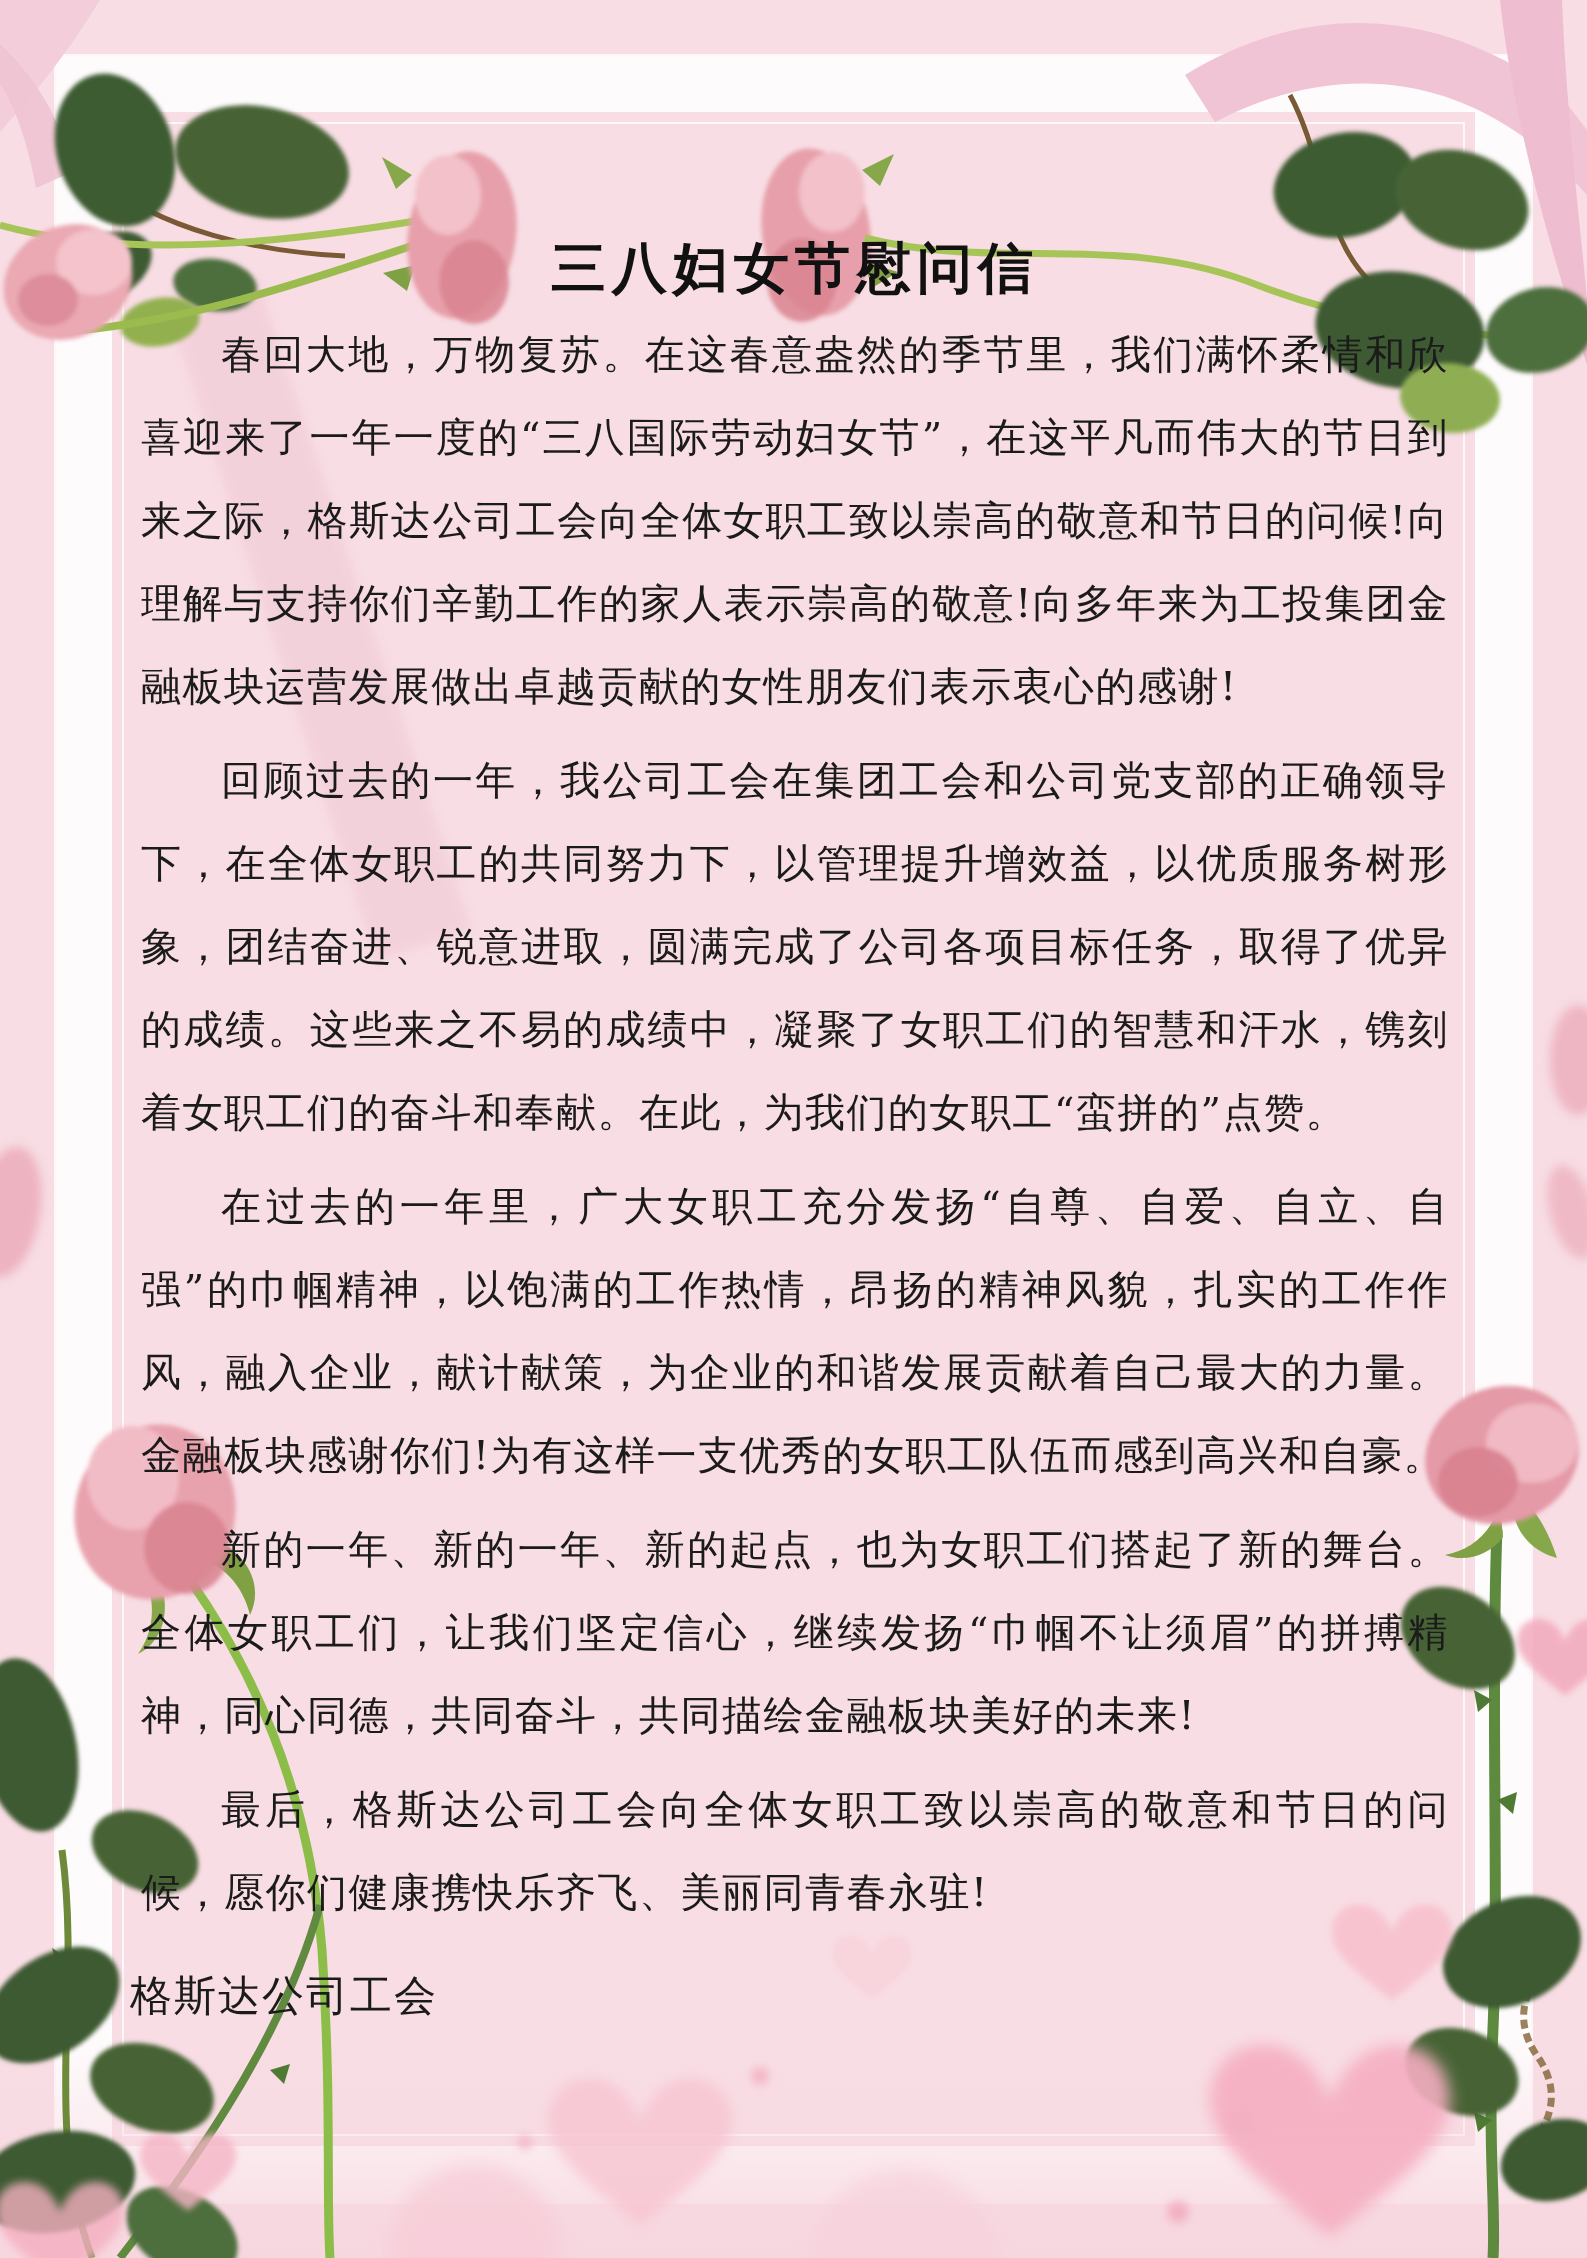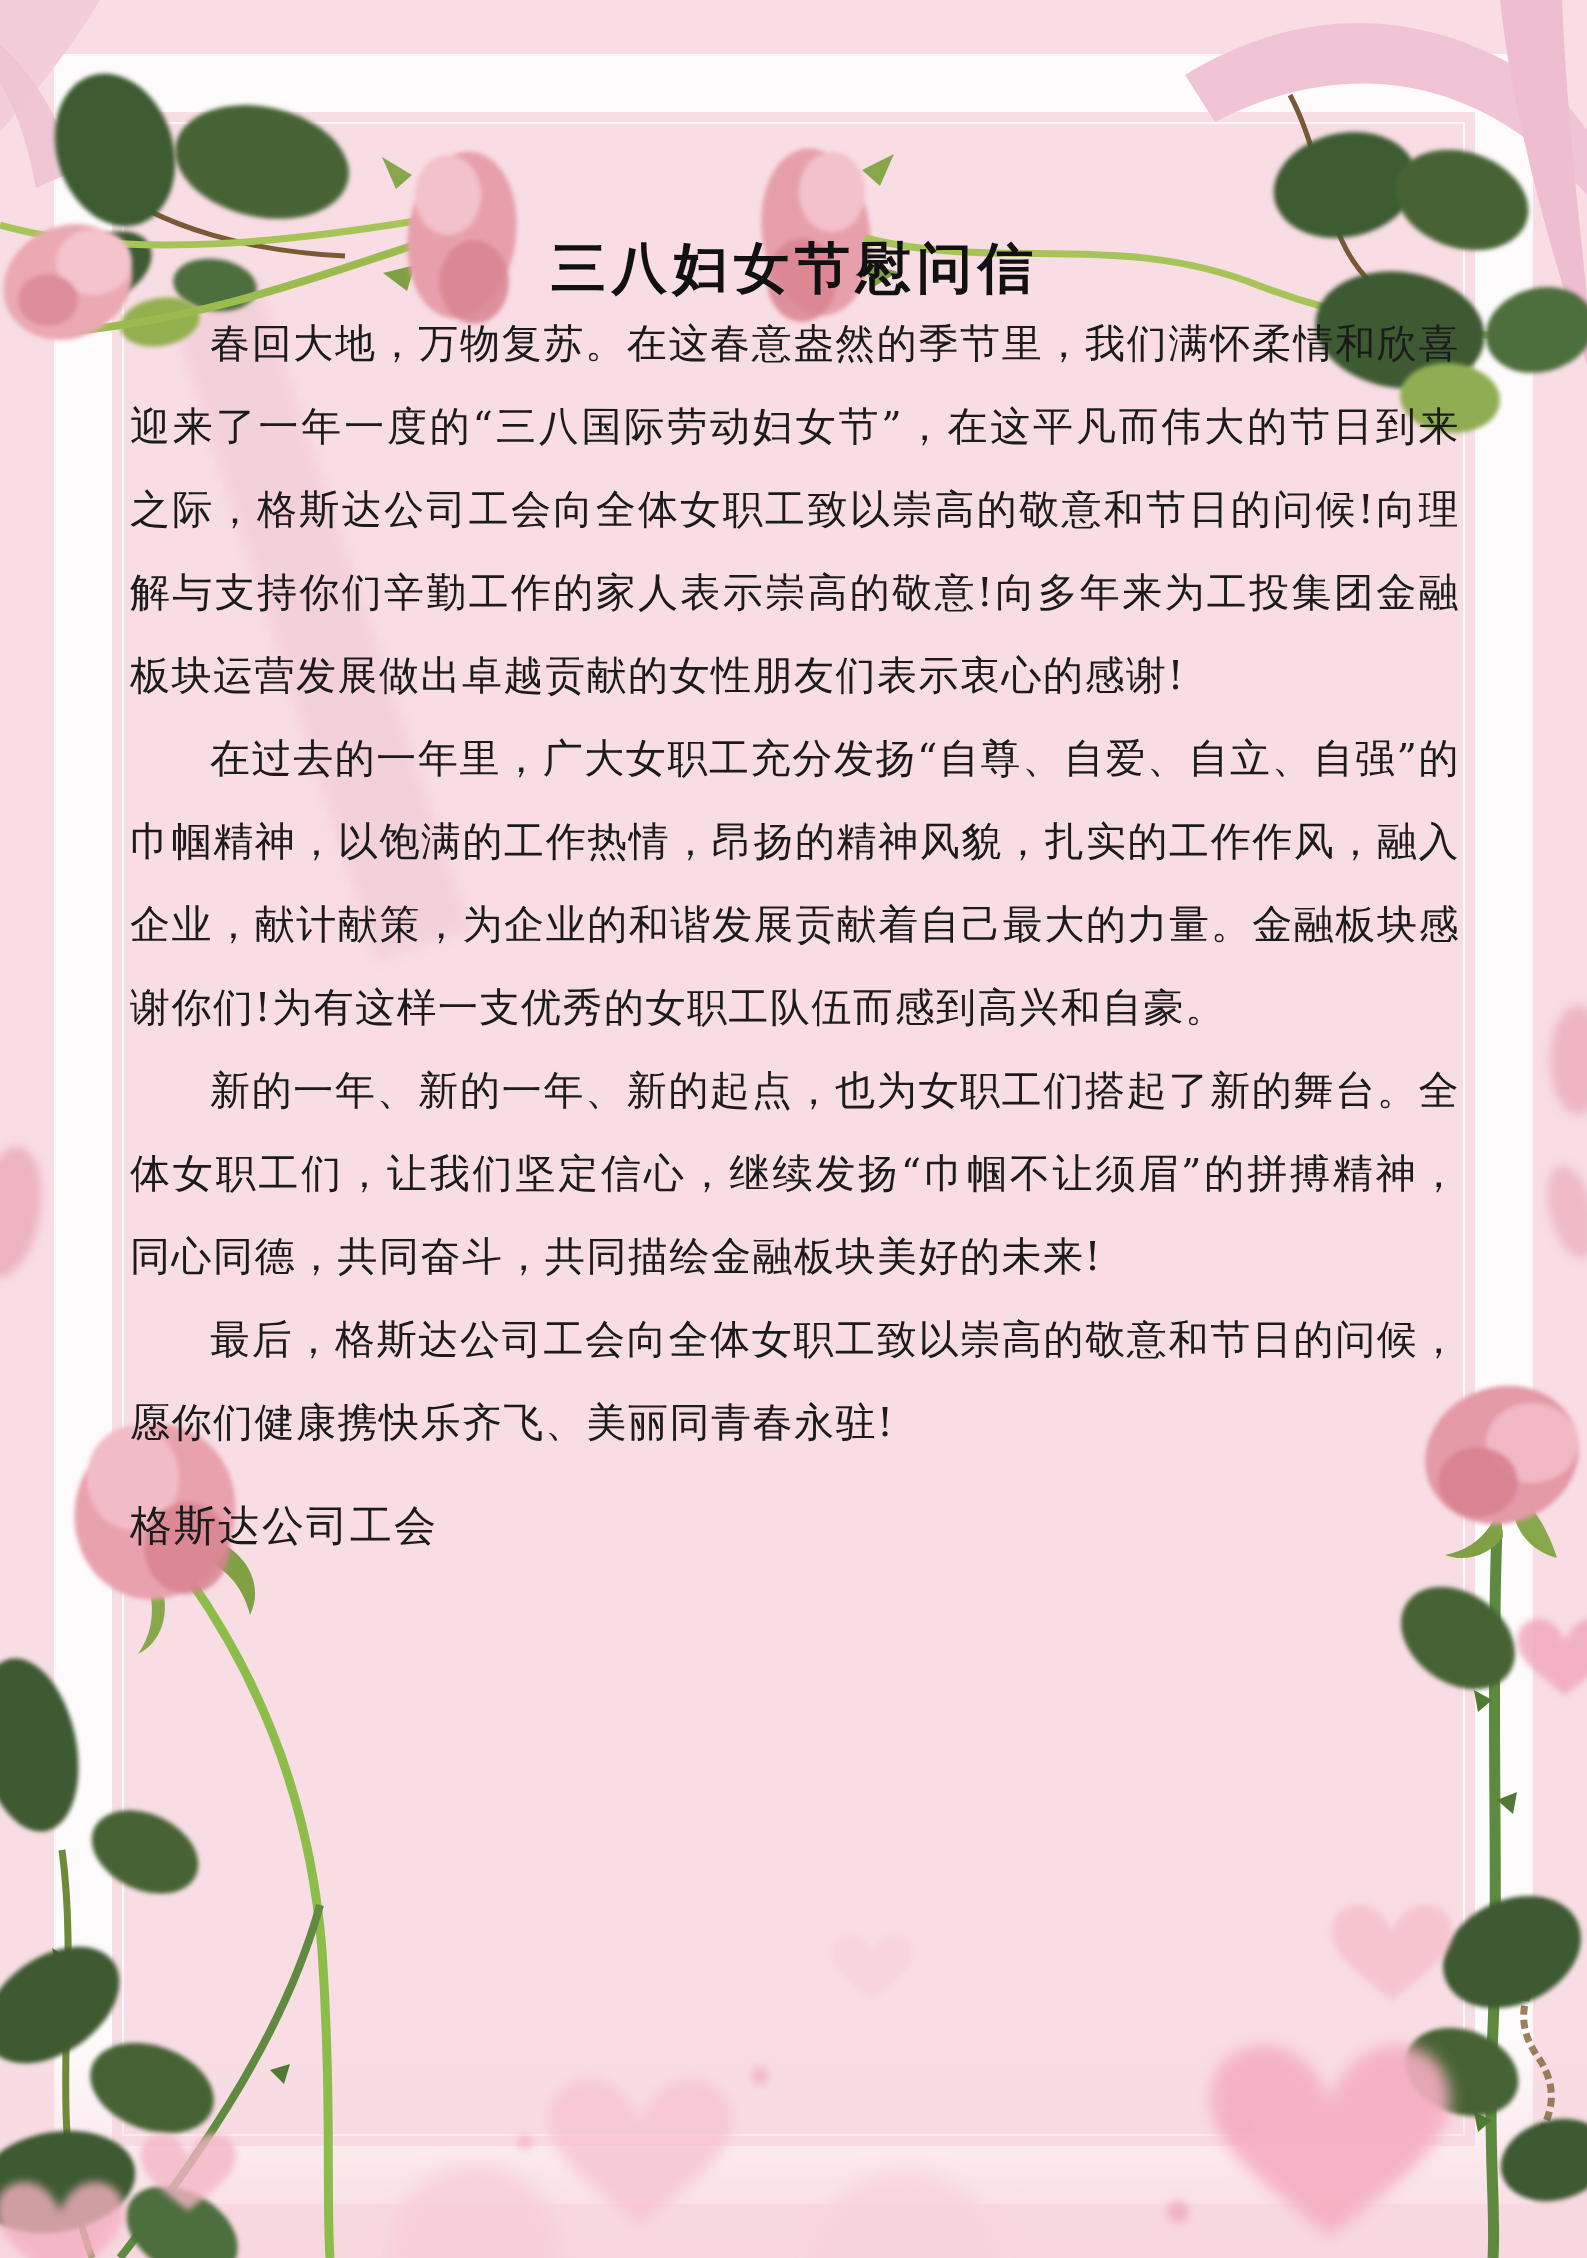--- a/index.html
+++ b/index.html
@@ -49,21 +49,21 @@
     letter-spacing:6px;
     color:#111;
   }
   p.salutation{
     margin:62px 0 0 0;
     font-size:41px;
     line-height:83px;
     letter-spacing:1.5px;
   }
   p.body-para{
-    margin:0;
+    margin:11px;
     font-size:40px;
     line-height:83px;
     letter-spacing:1.5px;
     text-indent:2em;
     text-align:justify;
   }
   p.signature{
     margin:20px 0 0 0;
     font-size:42px;
     line-height:83px;
@@ -225,17 +225,18 @@
     <circle cx="1178" cy="2212" r="11" fill="#f2b0c2" filter="url(#b5)"></circle>
   </g>
 </svg>
 
 <div class="frame-band"></div>
 <div class="frame-inner-line"></div>
 
 <div class="content">
   <h1 class="title">三八妇女节慰问信</h1>
   <p class="body-para">春回大地，万物复苏。在这春意盎然的季节里，我们满怀柔情和欣喜迎来了一年一度的“三八国际劳动妇女节”，在这平凡而伟大的节日到来之际，格斯达公司工会向全体女职工致以崇高的敬意和节日的问候!向理解与支持你们辛勤工作的家人表示崇高的敬意!向多年来为工投集团金融板块运营发展做出卓越贡献的女性朋友们表示衷心的感谢!</p>
+  <p class="body-para">回顾过去的一年，我公司工会在集团工会和公司党支部的正确领导下，在全体女职工的共同努力下，以管理提升增效益，以优质服务树形象，团结奋进、锐意进取，圆满完成了公司各项目标任务，取得了优异的成绩。这些来之不易的成绩中，凝聚了女职工们的智慧和汗水，镌刻着女职工们的奋斗和奉献。在此，为我们的女职工“蛮拼的”点赞。</p>
   <p class="body-para">在过去的一年里，广大女职工充分发扬“自尊、自爱、自立、自强”的巾帼精神，以饱满的工作热情，昂扬的精神风貌，扎实的工作作风，融入企业，献计献策，为企业的和谐发展贡献着自己最大的力量。金融板块感谢你们!为有这样一支优秀的女职工队伍而感到高兴和自豪。</p>
   <p class="body-para">新的一年、新的一年、新的起点，也为女职工们搭起了新的舞台。全体女职工们，让我们坚定信心，继续发扬“巾帼不让须眉”的拼搏精神，同心同德，共同奋斗，共同描绘金融板块美好的未来!</p>
   <p class="body-para">最后，格斯达公司工会向全体女职工致以崇高的敬意和节日的问候，愿你们健康携快乐齐飞、美丽同青春永驻!</p>
   <p class="signature">格斯达公司工会</p>
 </div>
 
 </body></html>

